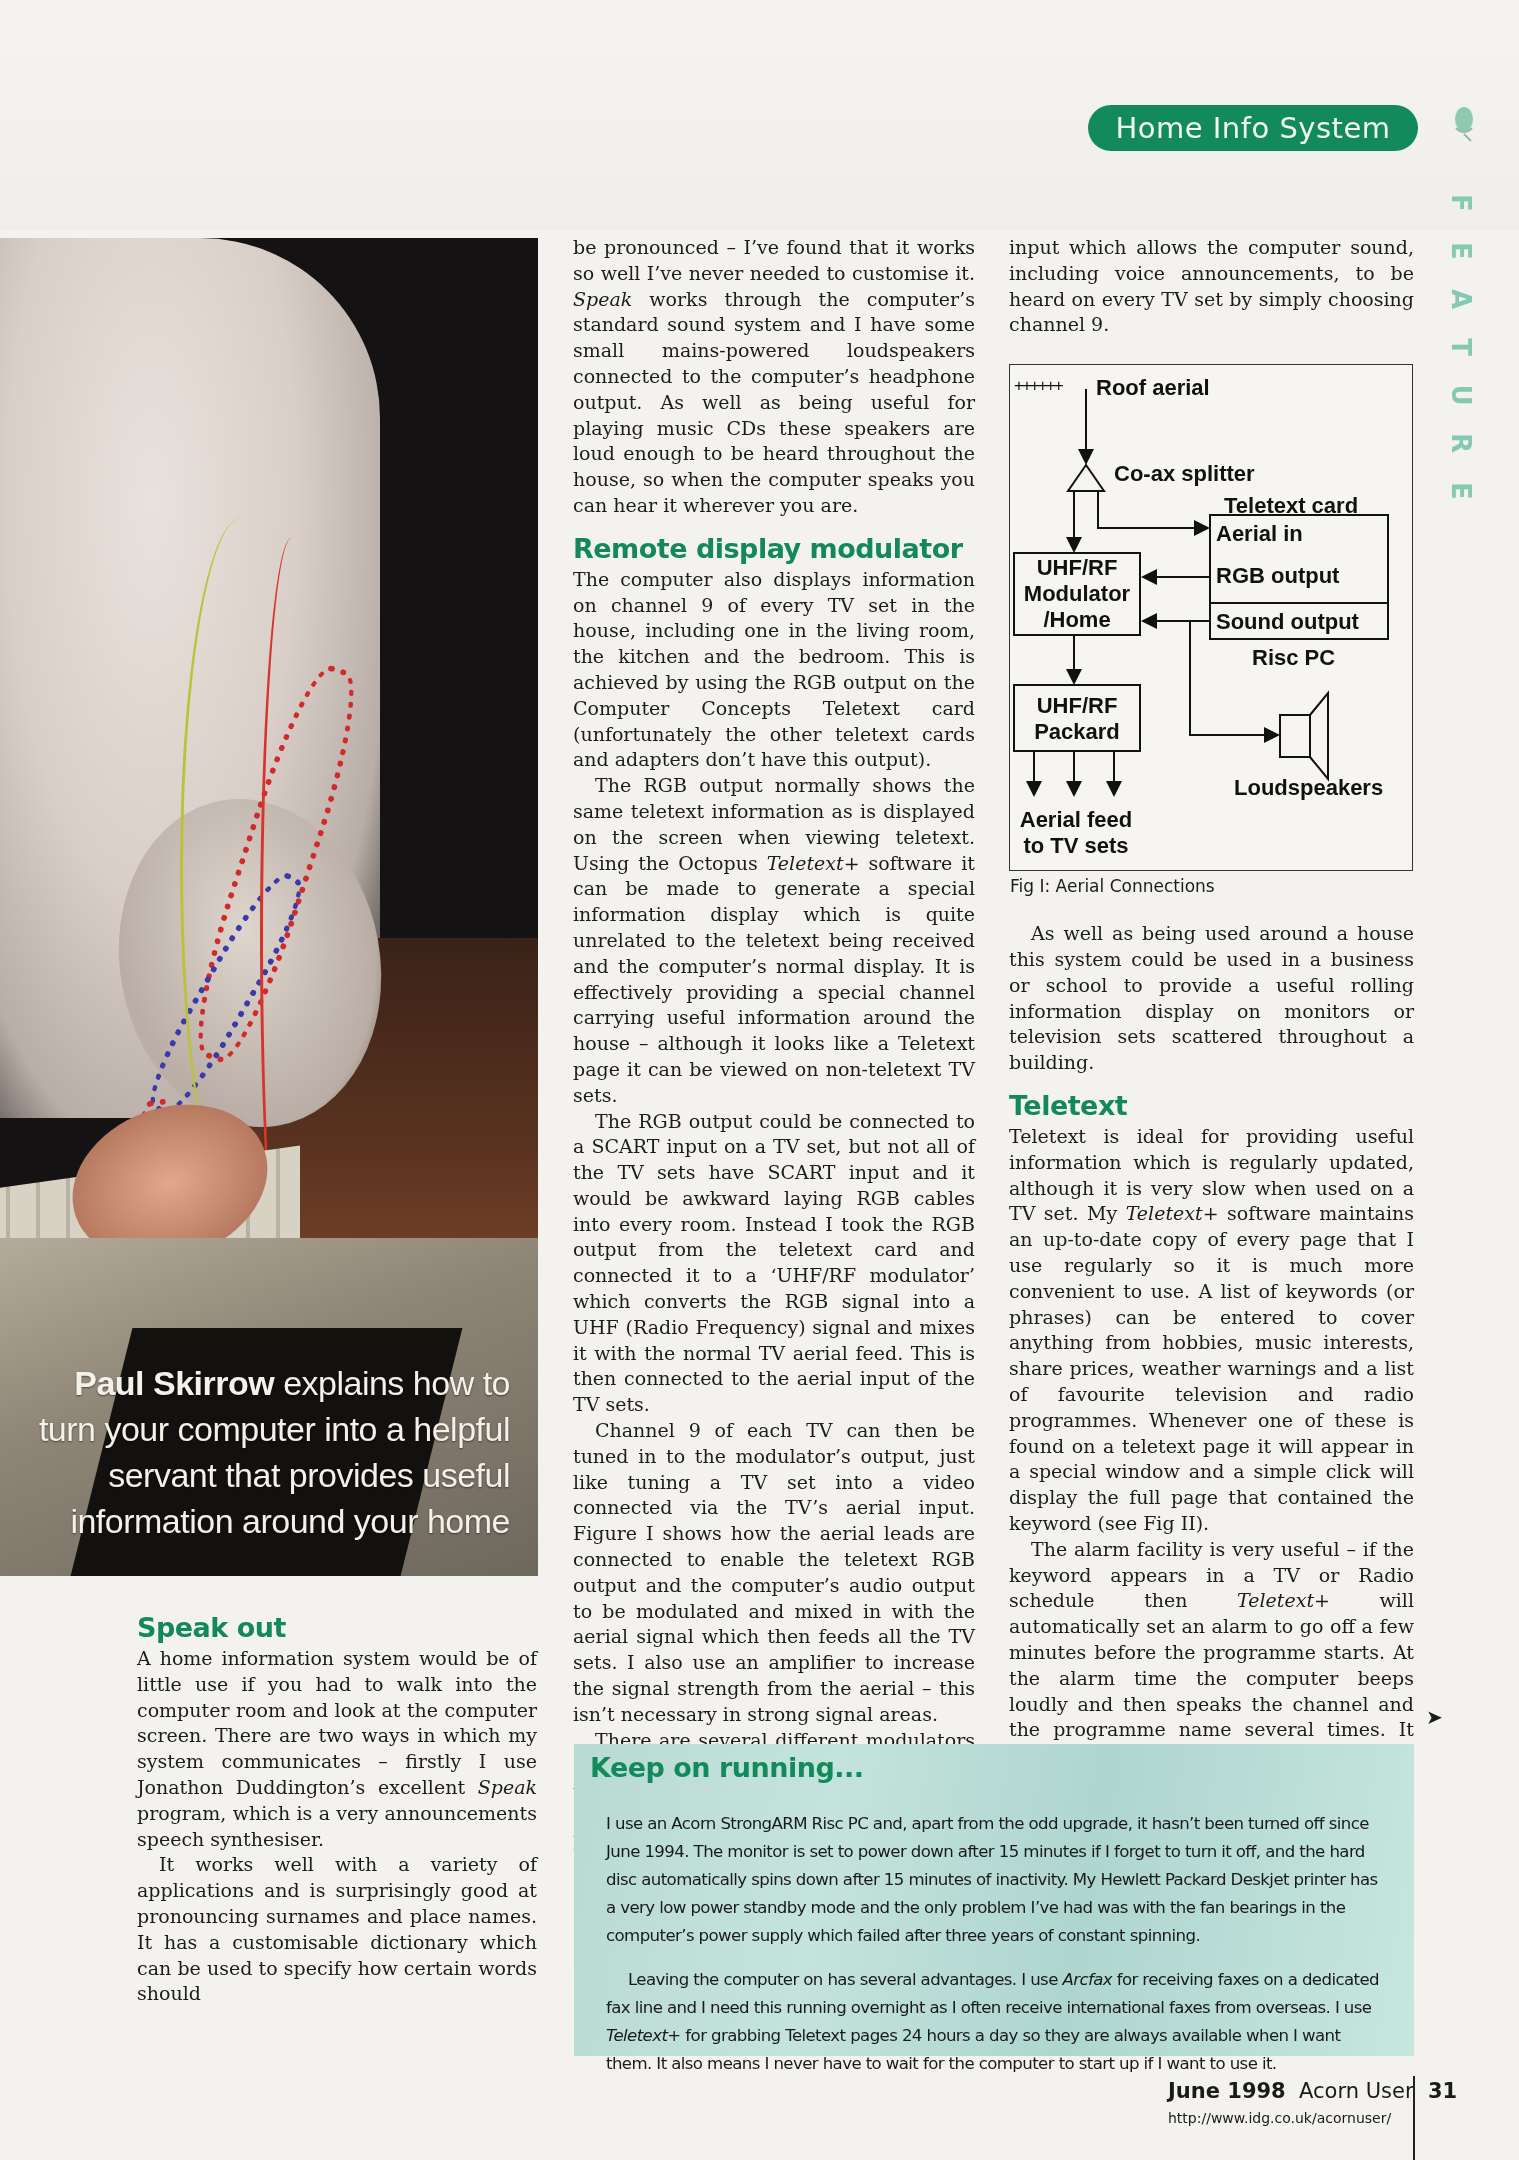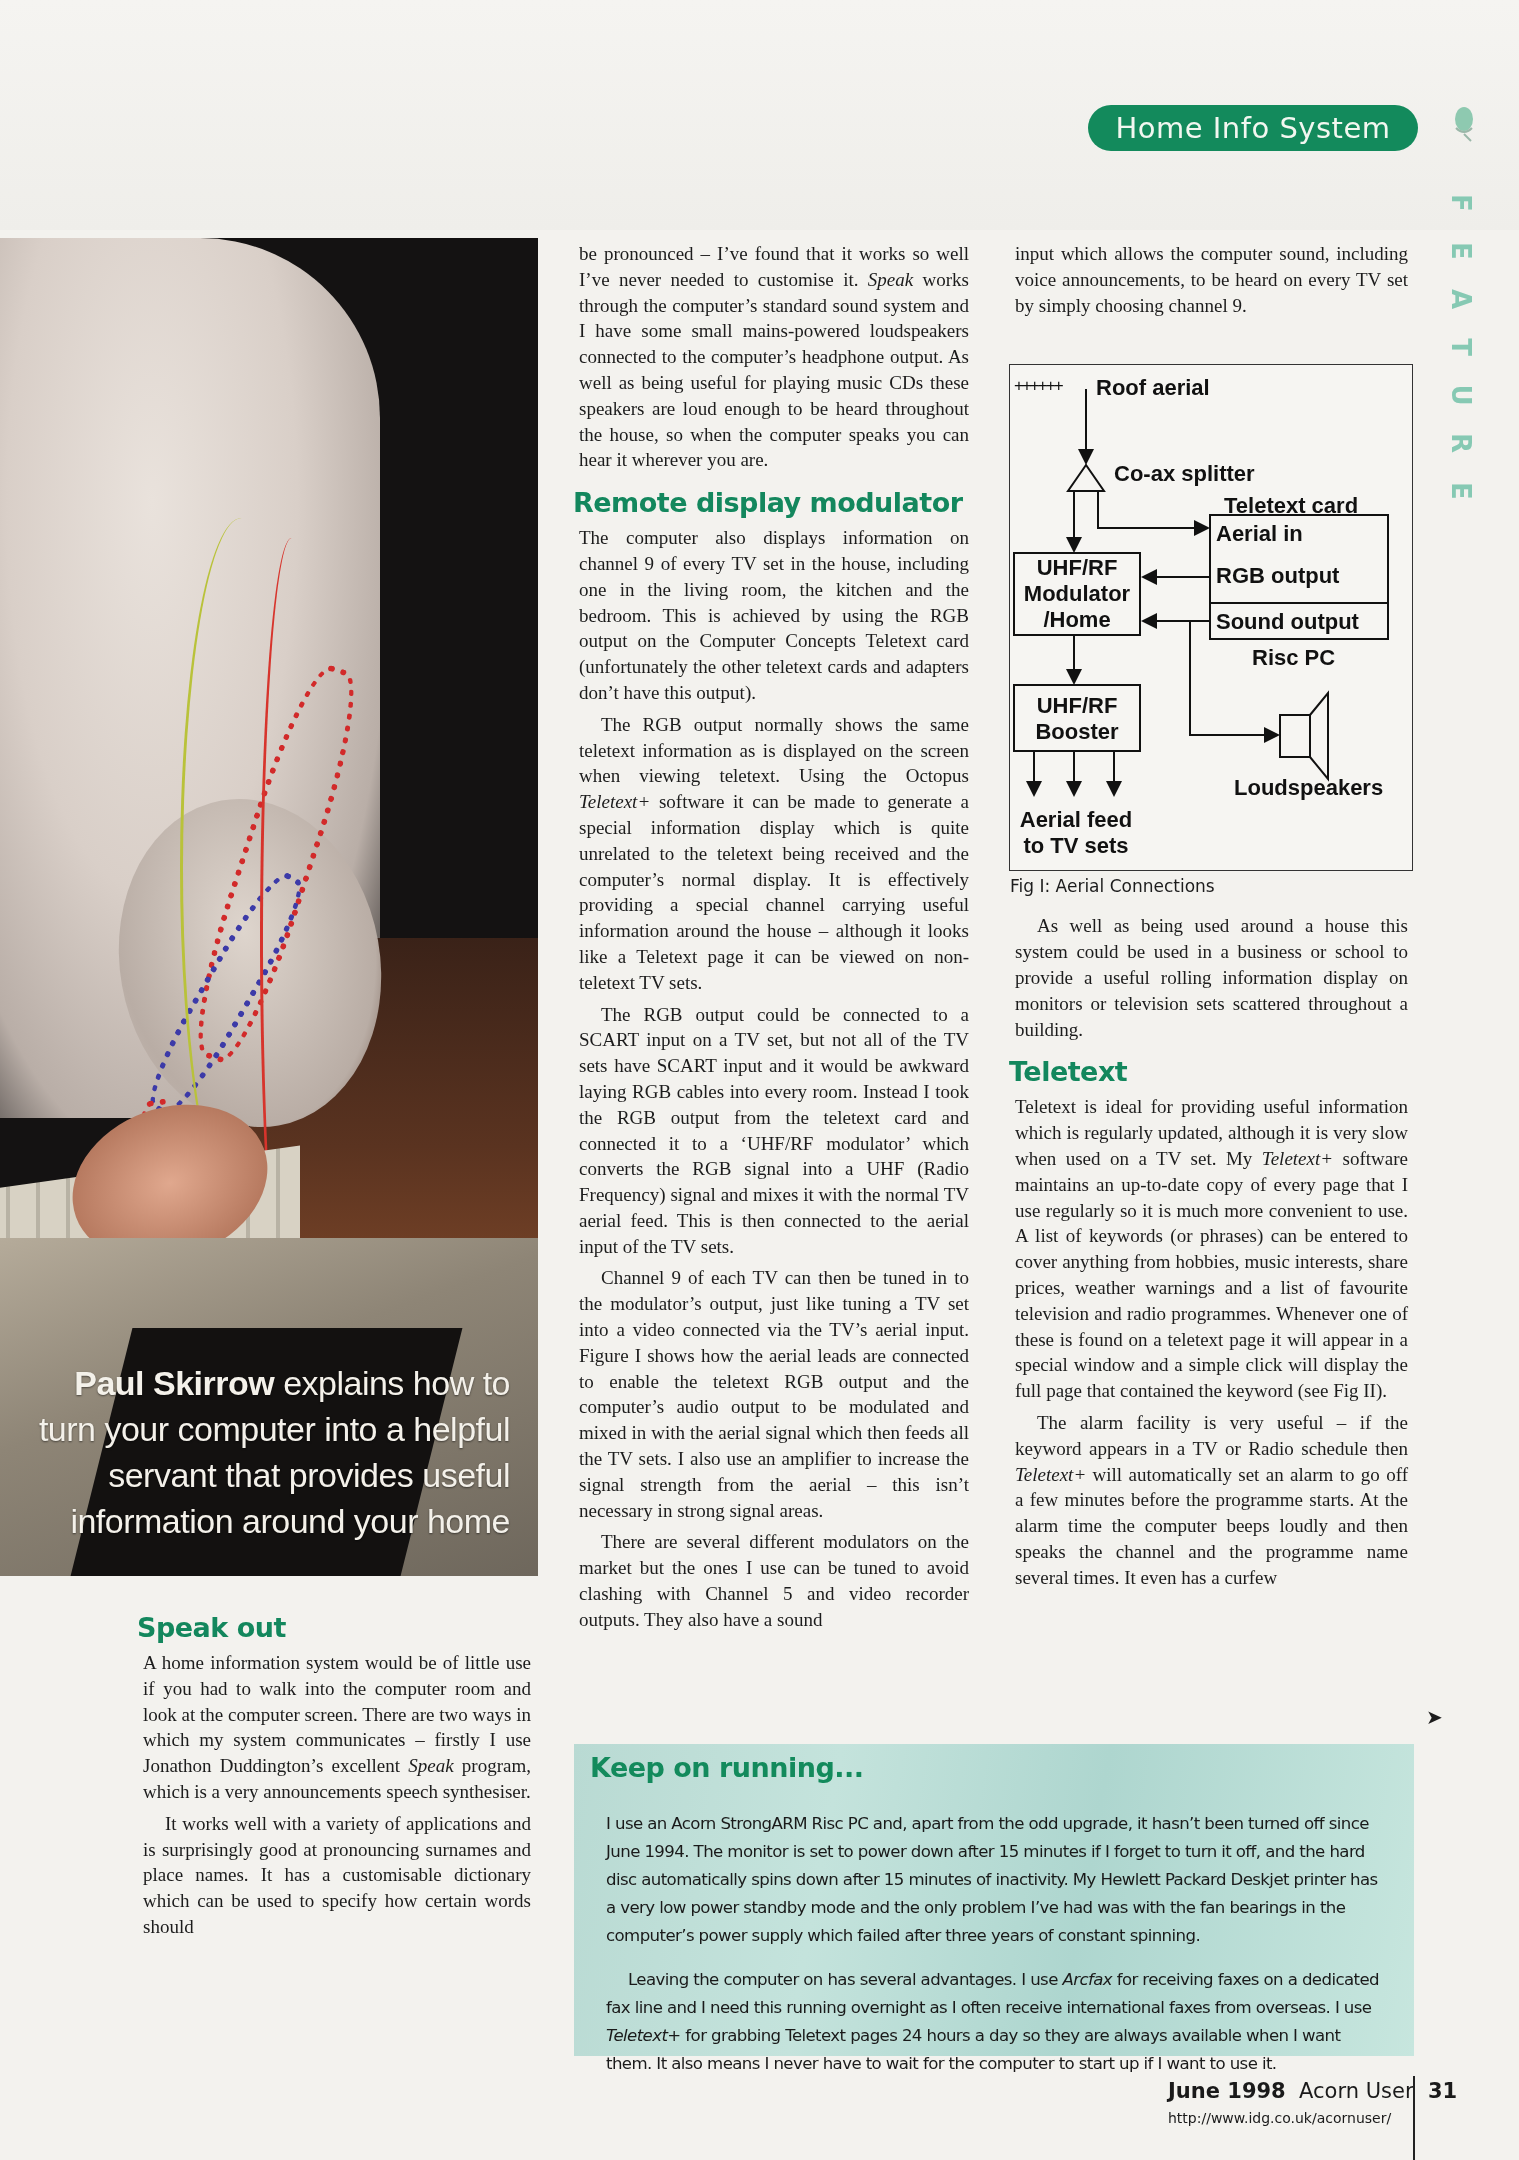--- a/index.html
+++ b/index.html
@@ -55,21 +55,21 @@
     background:#131110; transform:skewX(-14deg); }
   .standfirst {
     position:absolute; left:20px; top:1360px; width:490px;
     color:#f4f1ea; font-family:"Liberation Sans", sans-serif; font-size:34px; line-height:46px;
     text-align:right; letter-spacing:-0.5px; text-shadow:0 1px 2px rgba(0,0,0,0.5);
   }
   .standfirst b { font-weight:bold; }
 
   
   .col { position:absolute; font-size:19px; line-height:25.8px; text-align:justify; }
-  .col p { margin:6px;font-family:Liberation Serif, serif; }
+  .col p { margin:0; }
   .col p.indent { text-indent:22px; }
   .col1 { left:137px; top:1598px; width:400px; }
   .col2 { left:573px; top:235px; width:402px; }
   .col3 { left:1009px; top:235px; width:405px; }
   .head {
     font-family:"DejaVu Sans", sans-serif; font-weight:bold; color:#13875d;
     font-size:27px; line-height:32px; margin:14px 0 2px 0; letter-spacing:-0.5px; text-align:left;
   }
   em { font-style:italic; }
   .cont-arrow { position:absolute; left:1426px; top:1705px; font-size:20px; color:#1c1c1c; font-family:"DejaVu Sans", sans-serif; }
@@ -217,21 +217,21 @@
   <div class="dlabel" style="left:206px;top:198px;">RGB output</div>
   <div class="dlabel" style="left:206px;top:244px;">Sound output</div>
   <div class="dlabel" style="left:242px;top:280px;">Risc PC</div>
   <div class="dlabel" style="left:4px;top:190px;width:126px;text-align:center;">
     <div>UHF/RF</div>
     <div>Modulator</div>
     <div>/Home</div>
   </div>
   <div class="dlabel" style="left:4px;top:328px;width:126px;text-align:center;">
     <div>UHF/RF</div>
-    <div>Booster</div>
+    <div>Packard</div>
   </div>
   <div class="dlabel" style="left:224px;top:410px;">Loudspeakers</div>
   <div class="dlabel" style="left:6px;top:442px;width:120px;text-align:center;">
     <div>Aerial feed</div>
     <div>to TV sets</div>
   </div>
 </div>
 <div class="fig-caption">Fig I: Aerial Connections</div>
 
 <div class="boxout">

